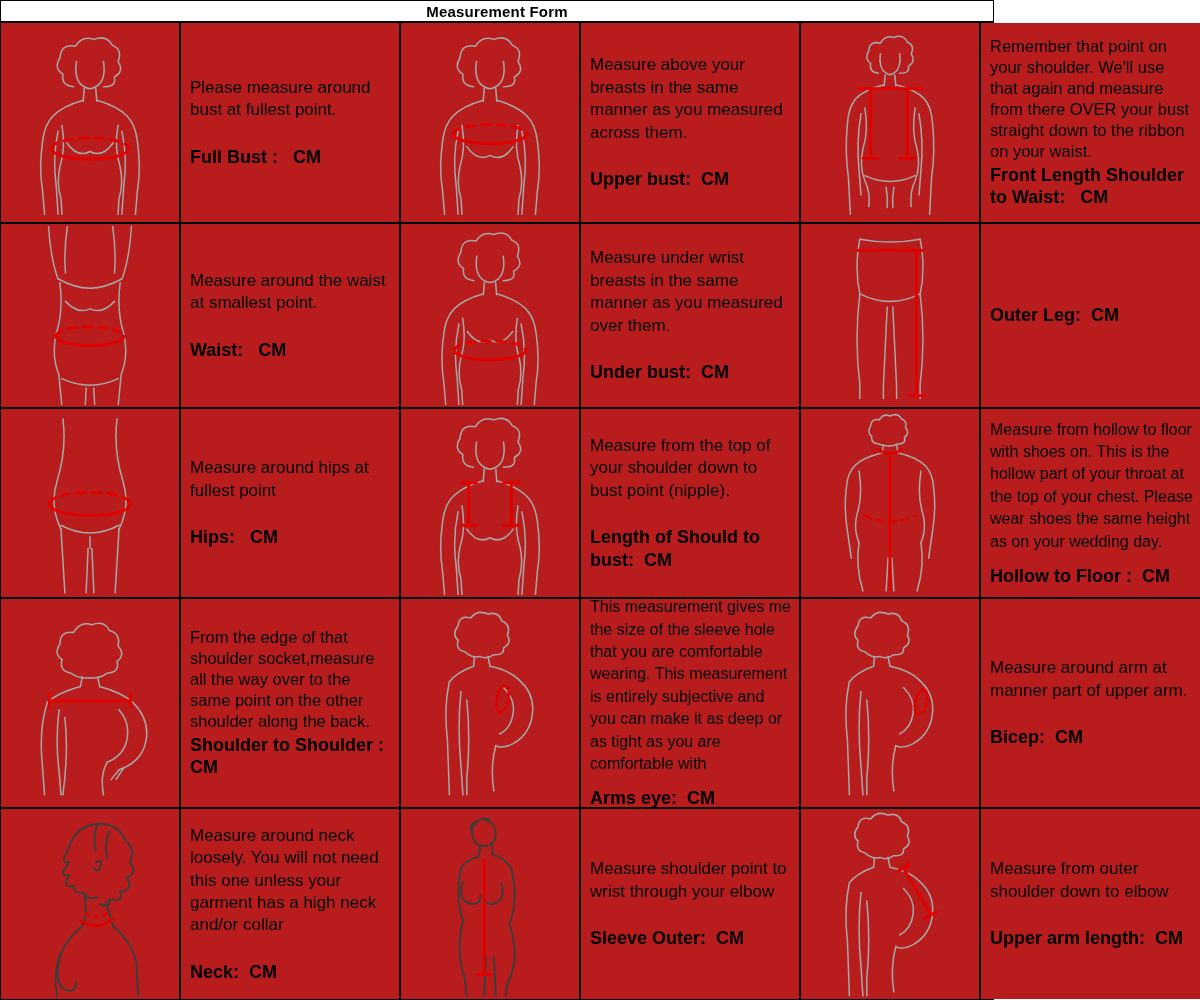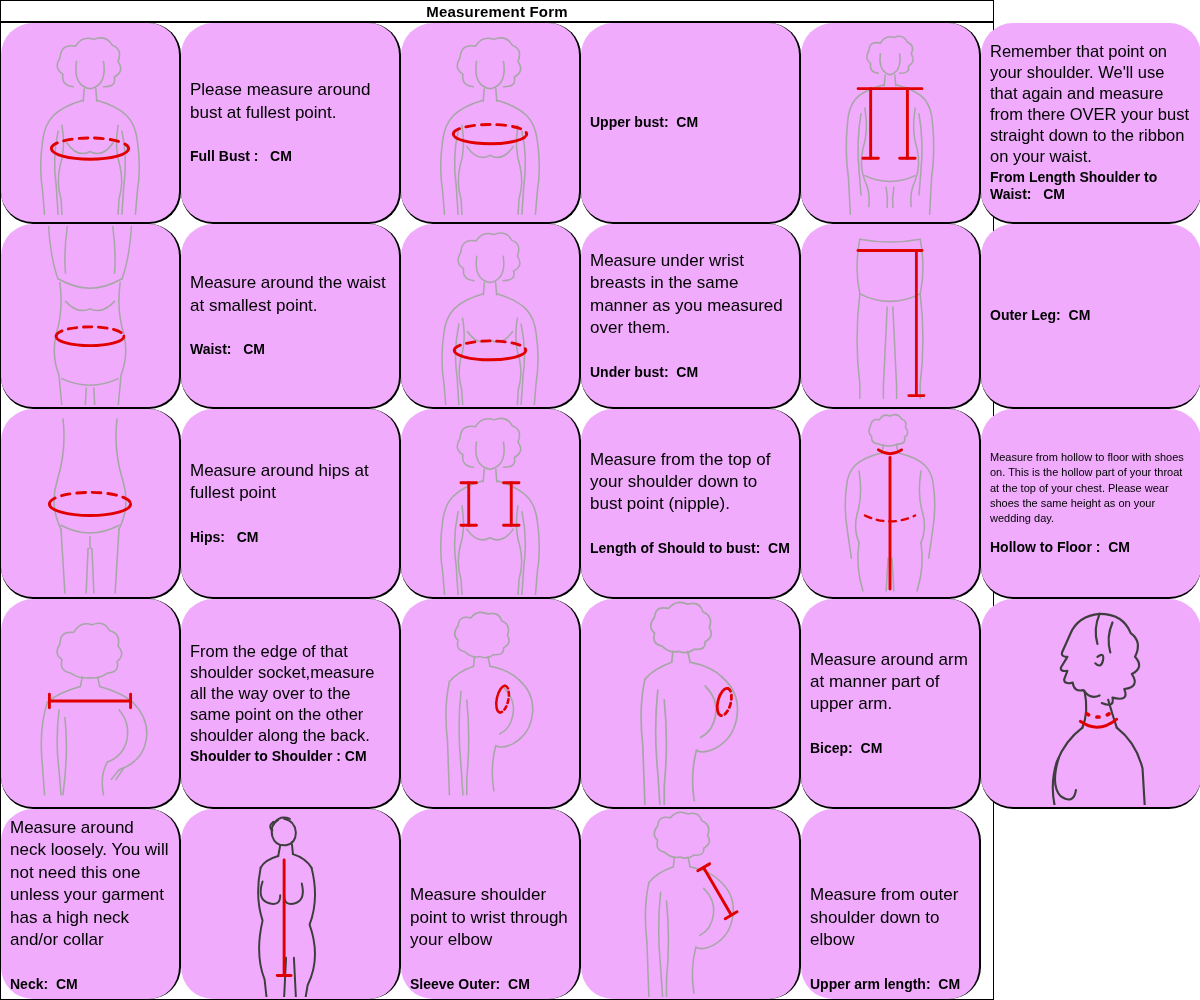--- a/index.html
+++ b/index.html
@@ -31,25 +31,24 @@
   }
   .grid {
     display: grid;
     grid-template-columns: 180px 220px 180px 220px 180px 220px;
     grid-template-rows: 201px 185px 190px 210px 190px;
   }
   .cell {
     border-right: 2px solid #000;
     border-bottom: 2px solid #000;
     overflow: hidden;
-    background: #f0abfc;
-    border-radius: 32px;
+    background: #b91c1c;
   }
   .grid .cell:nth-child(6n) { border-right: none; }
-  .grid .cell:nth-child(n+25) { border-bottom: none; justify-content: flex-end; }
+  .grid .cell:nth-child(n+25) { border-bottom: none; }
   .img {
     display: flex;
     align-items: center;
     justify-content: center;
     padding: 2px;
   }
   .img svg { width: 100%; height: 100%; }
   .txt {
     display: flex;
     flex-direction: column;
@@ -57,26 +56,26 @@
     padding: 6px 8px 6px 9px;
   }
   .desc {
     margin: 0 0 24px 0;
     font-size: 17px;
     line-height: 1.32;
   }
   .label {
     margin: 0;
     font-weight: bold;
-    font-size: 14px;
+    font-size: 18px;
     line-height: 1.25;
     white-space: pre-wrap;
   }
   .txt.tight .desc { margin-bottom: 2px; font-size: 16.5px; line-height: 1.27; }
-  .txt.small .desc { font-size: 11px; line-height: 1.4; margin-bottom: 12px; }
+  .txt.small .desc { font-size: 16px; line-height: 1.4; margin-bottom: 12px; }
   
   .fig   { stroke: #a6a6a6; fill: none; stroke-width: 1.6; stroke-linecap: round; stroke-linejoin: round; }
   .dark  { stroke: #3d3d3d; fill: none; stroke-width: 2;   stroke-linecap: round; stroke-linejoin: round; }
   .red   { stroke: #e00000; fill: none; stroke-width: 3;   stroke-linecap: round; }
   .redthin { stroke: #e00000; fill: none; stroke-width: 2.6; stroke-linecap: round; }
 </style>
 </head>
 <body>
 
 <div class="form">
@@ -123,20 +122,21 @@
           <path d="M119,98 Q115,122 121,140 Q125,158 120,174 L119,190"></path>
           <path d="M66,120 Q77,136 90,129 M90,129 Q103,136 114,120"></path>
         </g>
         <g class="red">
           <path d="M52,107 A38,10 0 0 0 128,107"></path>
           <path d="M52,107 A38,10 0 0 1 128,107" stroke-dasharray="9 7"></path>
         </g>
       </svg>
     </div>
     <div class="cell txt">
+      <p class="desc">Measure above your breasts in the same manner as you measured across them.</p>
       <p class="label">Upper bust:  CM</p>
     </div>
 
     <div class="cell img">
       <svg viewBox="0 0 180 190">
         <g class="fig">
           <path d="M78,44 Q68,43 70,34 Q63,29 68,21 Q69,10 80,13 Q85,4 94,7 Q104,3 108,12 Q116,15 112,24 Q117,32 109,37 Q111,44 100,44"></path>
           <path d="M80,24 Q78,39 86,44 Q90,47 94,44 Q102,39 100,24"></path>
           <path d="M85,46 L84,57 M95,46 L96,57"></path>
           <path d="M84,56 Q64,61 55,70 Q47,79 46,96 Q43,125 47,152 L49,190"></path>
@@ -150,21 +150,21 @@
         </g>
         <g class="red" stroke-width="3.5">
           <path d="M57,60 L123,60"></path>
           <path d="M70,60 L70,132 M108,60 L108,132"></path>
           <path d="M62,132 L78,132 M100,132 L116,132"></path>
         </g>
       </svg>
     </div>
     <div class="cell txt tight">
       <p class="desc">Remember that point on your shoulder. We'll use that again and measure from there OVER your bust straight down to the ribbon on your waist.</p>
-      <p class="label">From Length Shoulder to Waist:   CM</p>
+      <p class="label">Front Length Shoulder to Waist:   CM</p>
     </div>
 
     <div class="cell img">
       <svg viewBox="0 0 180 190">
         <g class="fig">
           <path d="M46,0 Q48,34 56,56 M66,0 Q62,28 64,50"></path>
           <path d="M134,0 Q132,34 124,56 M114,0 Q118,28 116,50"></path>
           <path d="M56,56 Q74,66 90,66 Q106,66 124,56"></path>
           <path d="M64,80 Q77,94 90,88 M90,88 Q103,94 116,80"></path>
           <path d="M58,60 Q62,90 54,115 Q49,138 57,158 L60,190"></path>
@@ -339,20 +339,24 @@
           <path d="M104,79 Q116,91 114,105 Q112,121 100,127"></path>
           <path d="M66,92 Q70,132 66,172 L66,190"></path>
           <path d="M96,139 Q90,162 94,186"></path>
         </g>
         <g class="redthin" transform="rotate(12 103 91)">
           <path d="M103,77 A6,14 0 0 0 103,105"></path>
           <path d="M103,77 A6,14 0 0 1 103,105" stroke-dasharray="4 3.5"></path>
         </g>
       </svg>
     </div>
+    <div class="cell txt small">
+      <p class="desc">This measurement gives me the size of the sleeve hole that you are comfortable wearing. This measurement is entirely subjective and you can make it as deep or as tight as you are comfortable with</p>
+      <p class="label">Arms eye:  CM</p>
+    </div>
 
     <div class="cell img">
       <svg viewBox="0 0 180 190">
         <g class="fig">
           <path d="M64,42 Q54,40 57,30 Q50,24 57,15 Q58,4 70,7 Q77,-2 88,3 Q99,0 102,10 Q112,14 108,25 Q113,33 104,38 Q105,46 94,45 Q87,50 80,47 Q71,49 64,42"></path>
           <path d="M74,47 L73,57 M88,47 L90,57"></path>
           <path d="M73,57 Q56,63 48,73 M90,57 Q110,61 120,71"></path>
           <path d="M48,73 Q42,100 46,134 L48,190"></path>
           <path d="M60,83 Q56,120 60,160 L62,190"></path>
           <path d="M120,71 Q136,85 134,105 Q132,127 114,137 Q102,143 96,139"></path>

